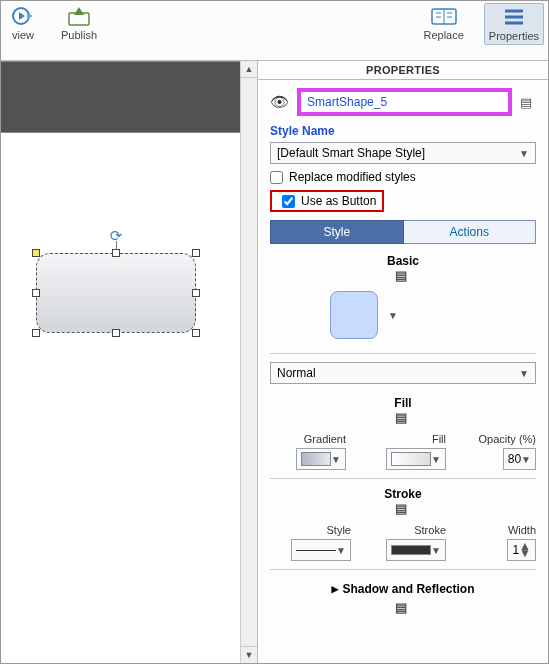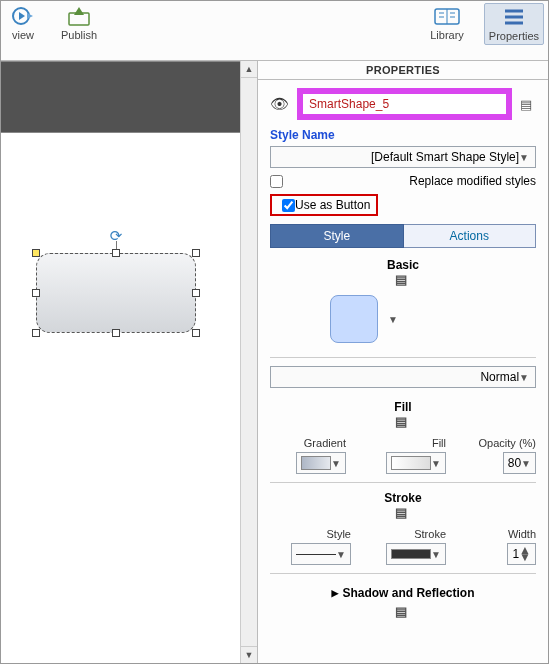--- a/index.html
+++ b/index.html
@@ -39,26 +39,26 @@
   .h.bm { left: 50%; bottom: -4px; margin-left: -4px; }
   .h.lm { left: -4px; top: 50%; margin-top: -4px; }
   .h.rm { right: -4px; top: 50%; margin-top: -4px; }
 
   
   .panel { flex: 1; display: flex; flex-direction: column; background: #fdfdfd; overflow: hidden; }
   .panel-title { font-weight: bold; text-align: center; font-size: 11px; letter-spacing: .3px; padding: 3px 0; border-bottom: 1px solid #bbb; color: #333; }
   .panel-body { padding: 8px 12px 4px 12px; overflow: auto; }
   .row { display: flex; align-items: center; gap: 8px; margin-bottom: 8px; }
   .eye { font-size: 15px; color: #333; }
-  .text-input { flex: 1; border: 6px solid #d946ef; padding: 3px 6px; font-size: 12px; color: #b91c1c; background: #fff; }
+  .text-input { flex: 1; border: 4px solid #d946ef; padding: 3px 6px; font-size: 12px; color: #1d4ed8; background: #fff; }
   .menu-icon { width: 16px; color: #555; font-size: 13px; cursor: pointer; }
   .section-label { font-weight: bold; color: #1d4ed8; margin: 6px 0 4px; font-size: 12px; }
-  .select { width: 100%; border: 1px solid #9aa3ad; padding: 3px 6px; display: flex; justify-content: flex-end; align-items: center; background: #fafafa; }
+  .select { width: 100%; border: 1px solid #9aa3ad; padding: 3px 6px; display: flex; justify-content: space-between; align-items: center; background: #fafafa; }
   .select .caret { color: #555; font-size: 10px; }
-  .check-row { display: flex; align-items: center; gap: 0; margin: 6px 0; justify-content: space-between; }
+  .check-row { display: flex; align-items: center; gap: 6px; margin: 6px 0; }
   .check-row input { margin: 0; }
   .highlight { border: 2px solid #d10000; padding: 2px 6px 2px 10px; display: inline-flex; }
   .tabs { display: flex; margin: 8px 0 10px; }
   .tab { flex: 1; text-align: center; padding: 4px 0; border: 1px solid #7a8fb4; color: #0369a1; background: #eef2fa; }
   .tab.active { background: #4a6fa6; color: #fff; border-color: #3d5f94; }
   .tab + .tab { border-left: none; }
   .section-head { display: flex; align-items: center; justify-content: space-between; font-weight: bold; margin: 4px 0 8px; flex-direction: column; }
   .swatch-row { display: flex; align-items: center; gap: 10px; margin: 6px 0 14px; padding-left: 60px; }
   .big-swatch { width: 48px; height: 48px; border-radius: 8px; background: #c7dbff; border: 1px solid #7fa2da; }
   .small-caret { color: #555; font-size: 10px; }
@@ -103,21 +103,21 @@
       </div>
     </div>
     <div class="ribbon-right">
       <div class="ribbon-item">
         <div class="icon">
           <svg width="26" height="20">
               <rect x="1" y="3" width="24" height="15" rx="2" fill="none" stroke="#3b83c0" stroke-width="1.5"></rect>
               <path d="M13 3 v15 M5 7 h5 M5 11 h5 M16 7 h5 M16 11 h5" stroke="#3b83c0" stroke-width="1"></path>
             </svg>
         </div>
-        <span>Library</span>
+        <span>Replace</span>
       </div>
       <div class="ribbon-item selected">
         <div class="icon">
           <svg width="22" height="18">
               <path d="M2 3 h18 M2 9 h18 M2 15 h18" stroke="#3b6db1" stroke-width="3"></path>
             </svg>
         </div>
         <span>Properties</span>
       </div>
     </div>

